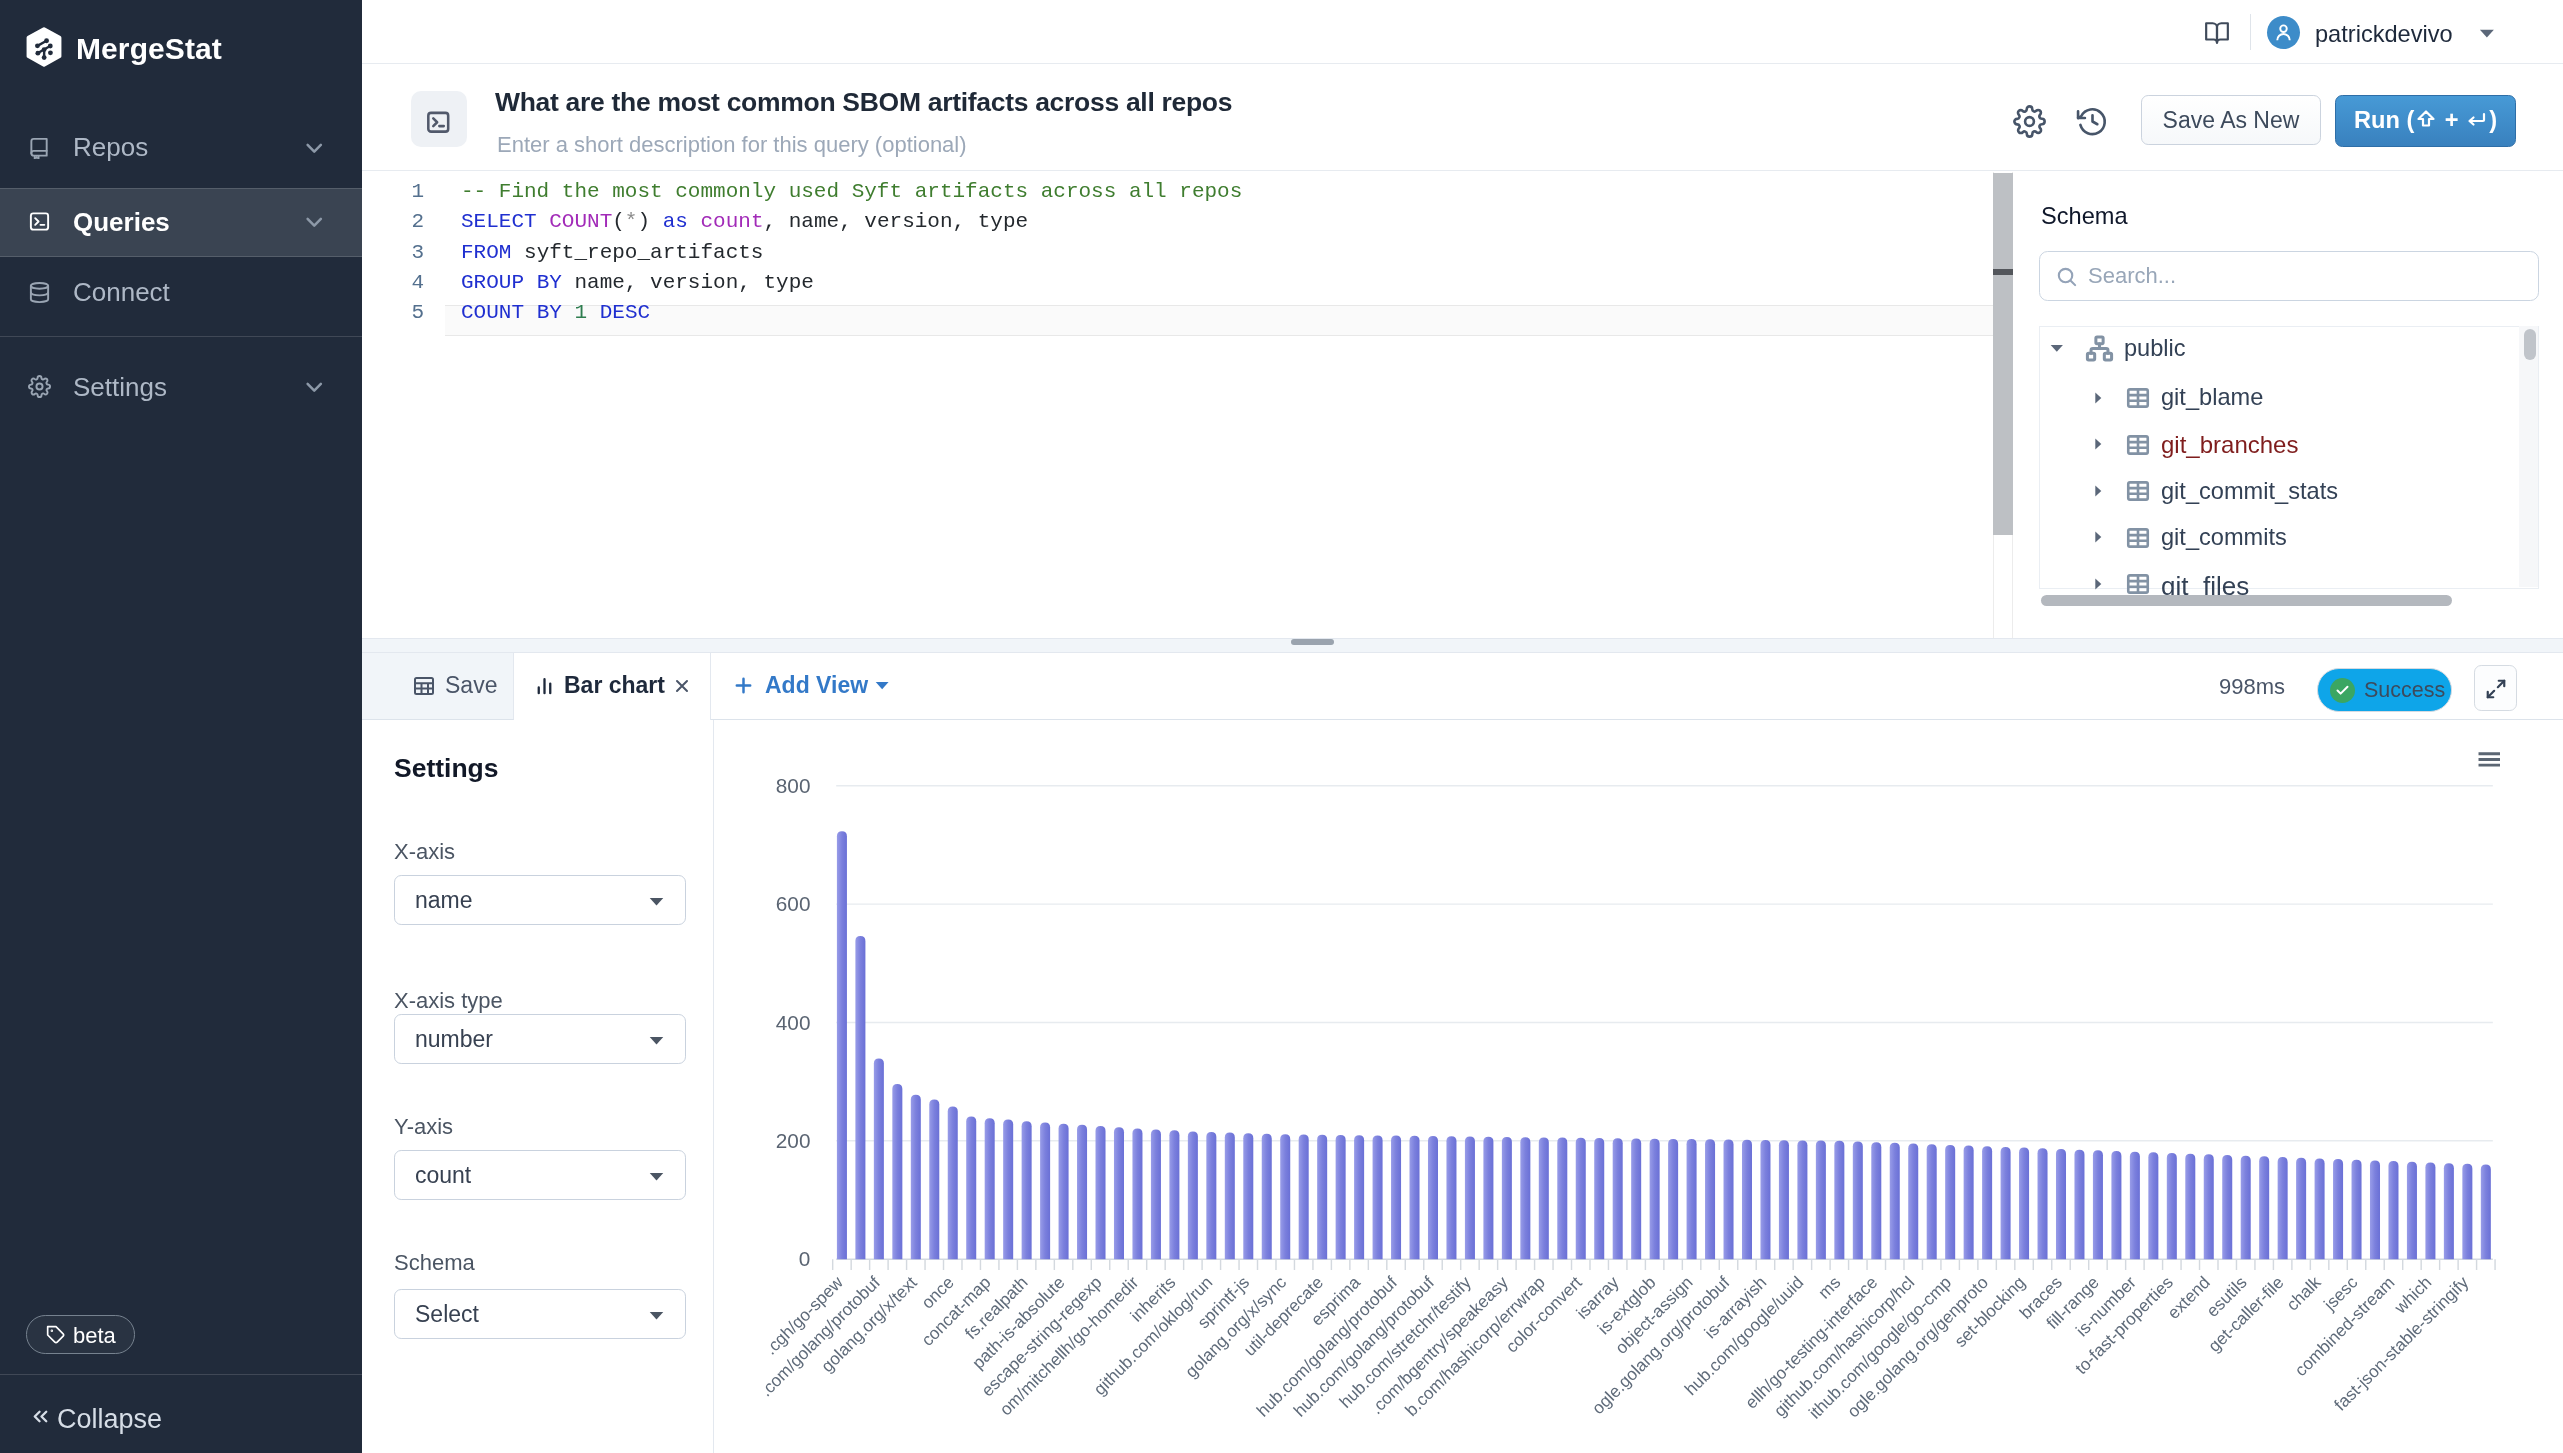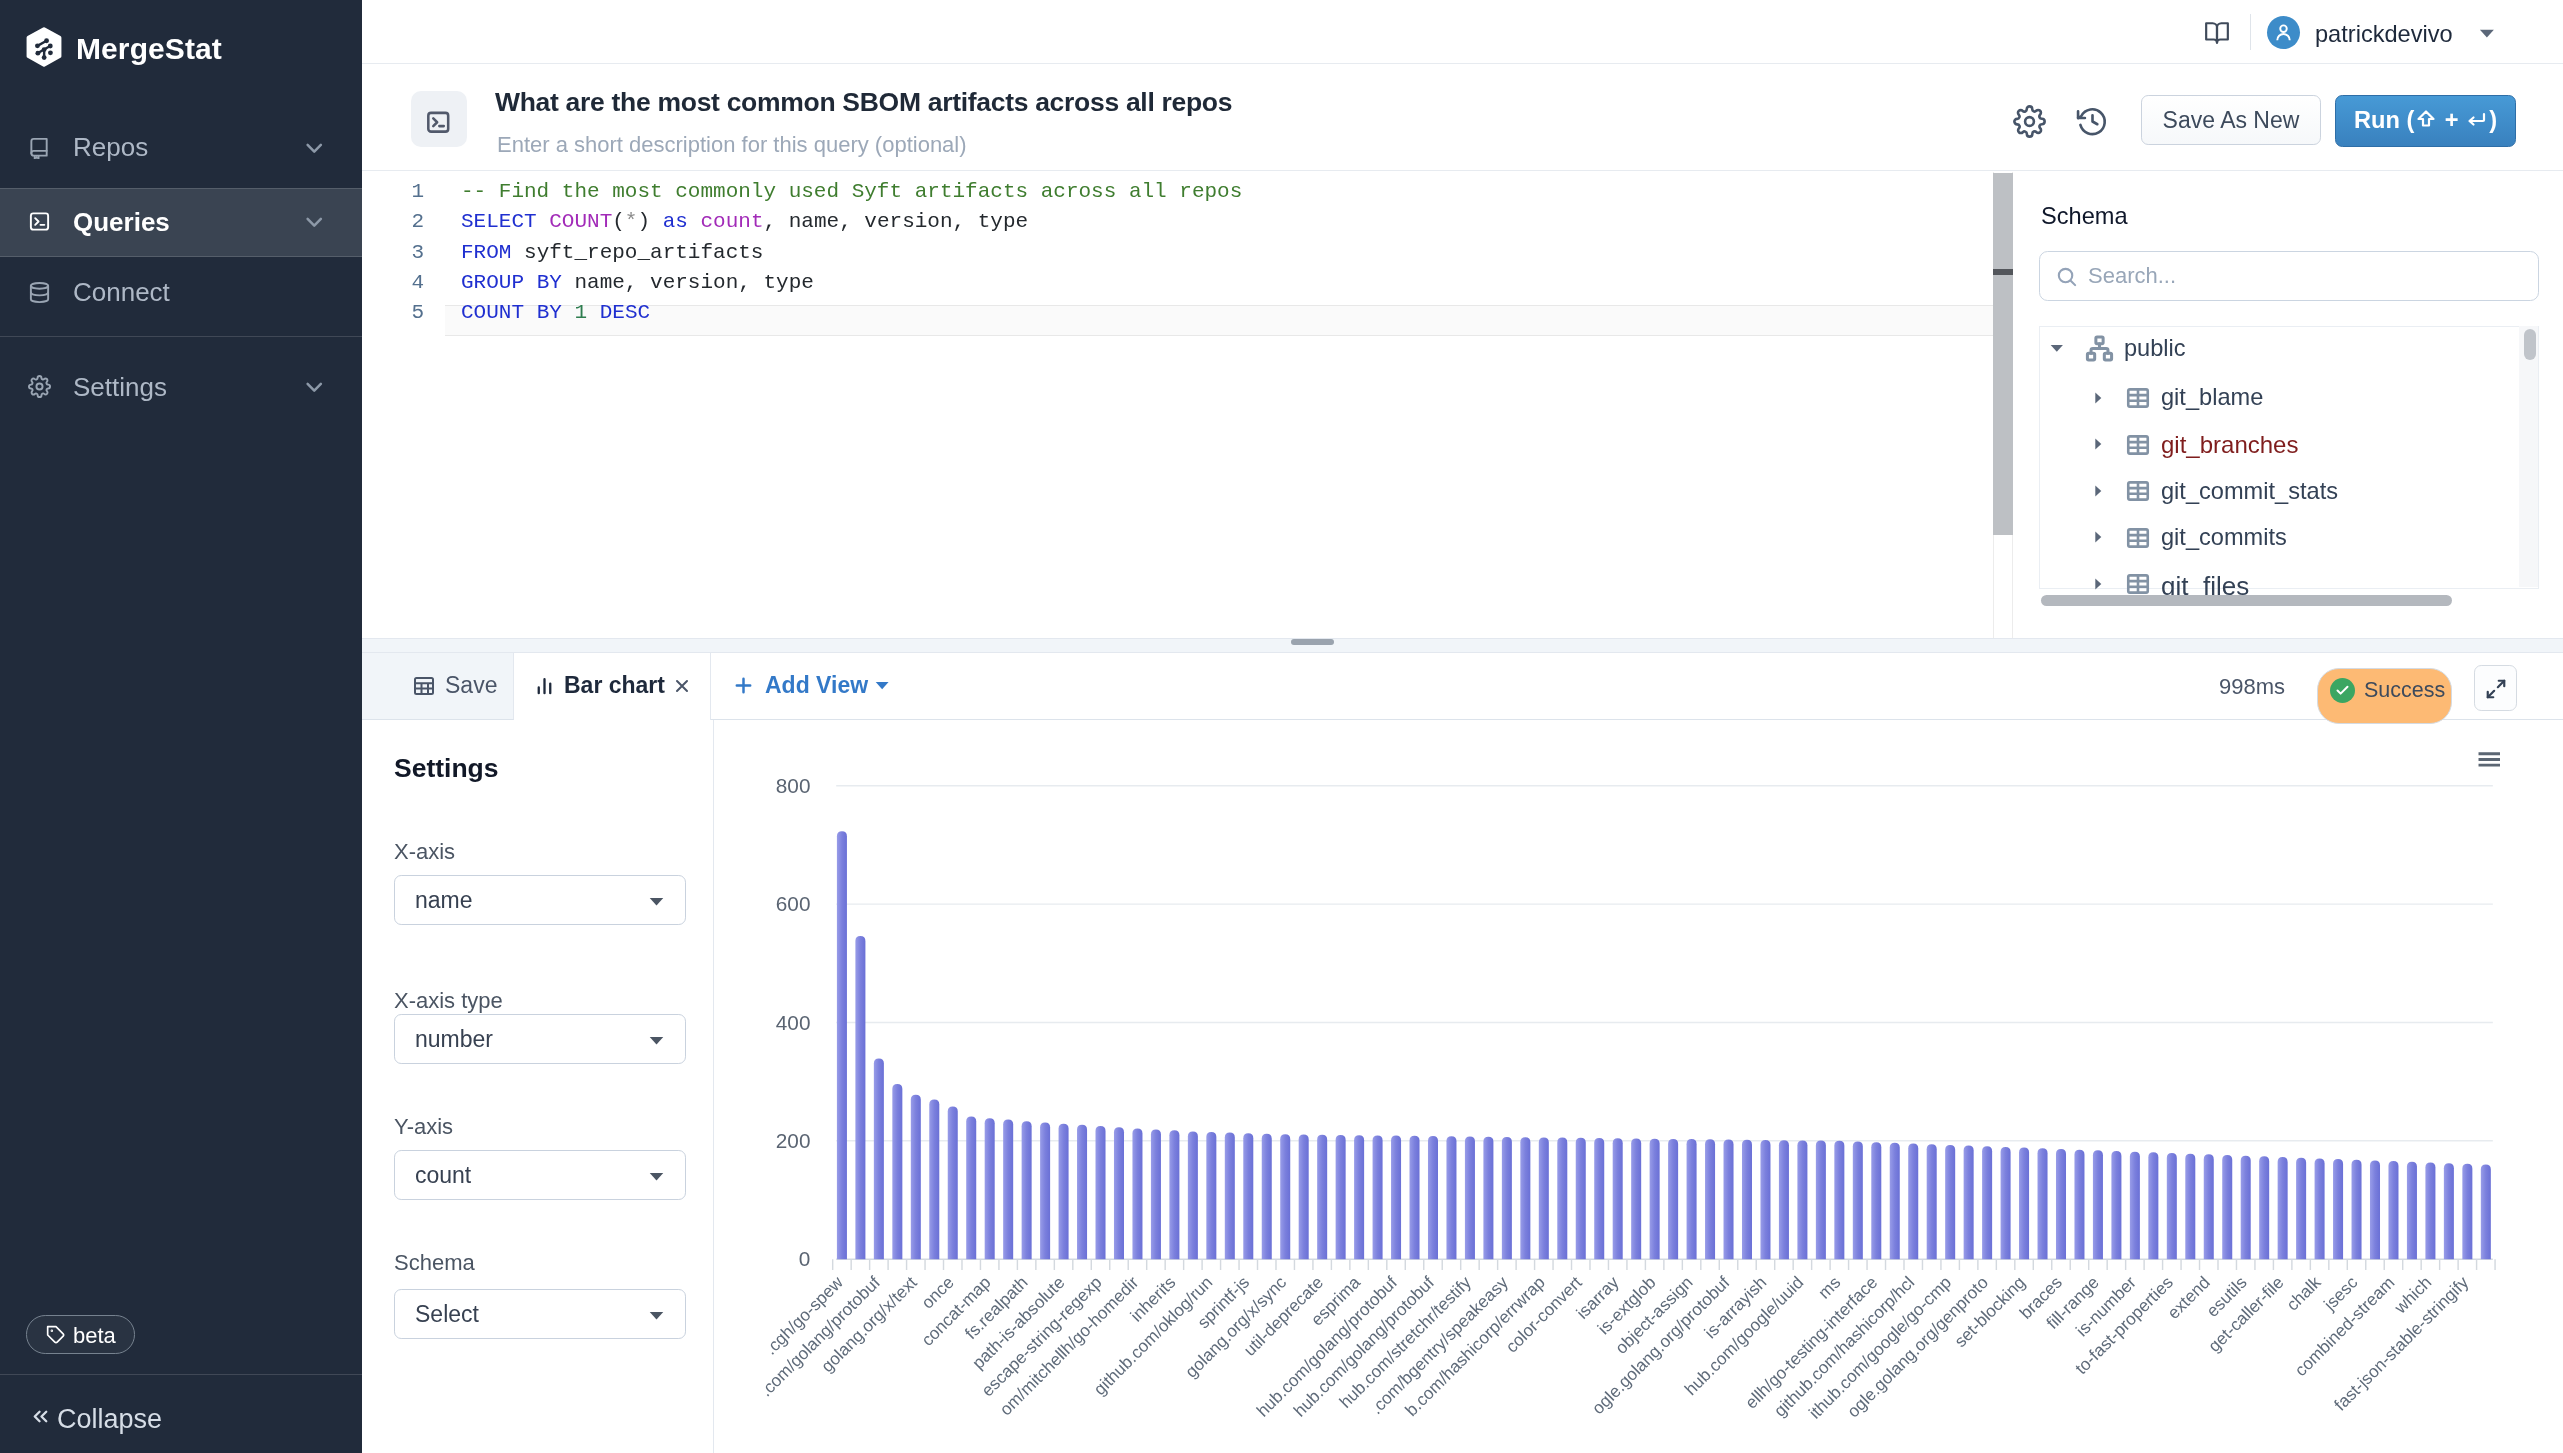--- a/index.html
+++ b/index.html
@@ -209,21 +209,21 @@
       <path d="M18 6 6 18M6 6l12 12"></path>
     </svg></div>
 <div class="abs" style="left:732px;top:674px"><svg width="23" height="23" viewBox="0 0 24 24" fill="none" stroke="#3379c8" stroke-width="2.6" stroke-linecap="round" stroke-linejoin="round">
       <path d="M12 5v14M5 12h14"></path>
     </svg></div>
 <div class="abs" style="left:765px;top:672px;font-size:23px;font-weight:600;color:#3379c8">Add View</div>
 <svg style="position:absolute;left:875px;top:681px" width="14.3" height="9.3" viewBox="0 0 20 12">
     <path d="M1 1h18L10 11z" fill="#3379c8"></path>
   </svg>
 <div class="abs" style="left:2153px;top:674px;width:132px;text-align:right;font-size:22px;color:#4a5568">998ms</div>
-<div class="abs" style="left:2317px;top:668px;width:135px;height:56px;border:0.7px solid #d5dbe2;border-radius:22px;background:#fdba74">
+<div class="abs" style="left:2317px;top:668px;width:135px;height:44px;border:0.7px solid #d5dbe2;border-radius:22px;background:#0ea5e9">
     <div class="abs" style="left:12px;top:8.6px;width:25px;height:25px;border-radius:50%;background:#3ba662">
       <div class="abs" style="left:5px;top:5px"><svg width="15" height="15" viewBox="0 0 24 24" fill="none" stroke="#ffffff" stroke-width="3.2" stroke-linecap="round" stroke-linejoin="round">
           <path d="M20 6 9 17l-5-5"></path>
         </svg></div>
     </div>
     <div class="abs" style="left:46px;top:9.3px;font-size:21.5px;color:#3d4a5c">Success</div>
   </div>
 <div class="abs" style="left:2474px;top:665px;width:43px;height:46px;border:0.7px solid #d5dbe2;border-radius:7.2px;background:#fcfdfe">
     <div class="abs" style="left:10px;top:11.5px"><svg width="22" height="22" viewBox="0 0 24 24" fill="none" stroke="#334155" stroke-width="2.4" stroke-linecap="round" stroke-linejoin="round">
         <path d="M15 3h6v6"></path>

